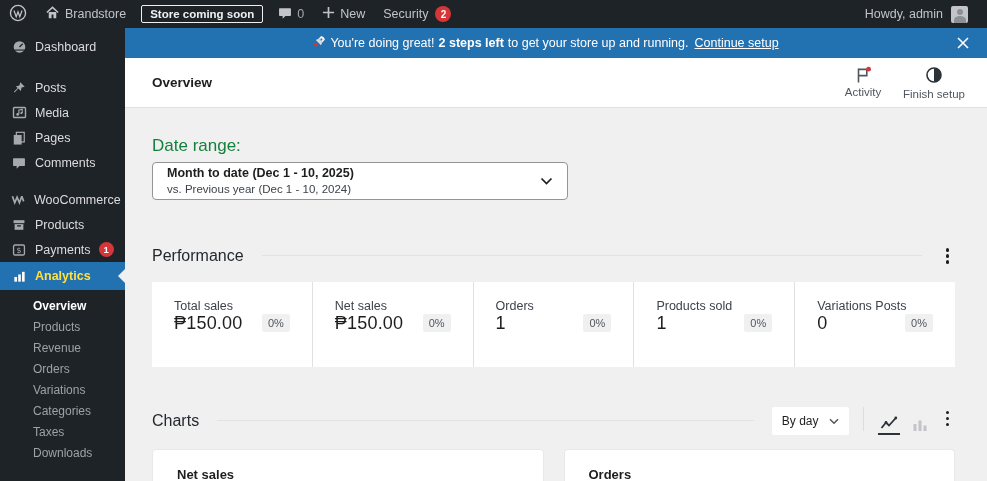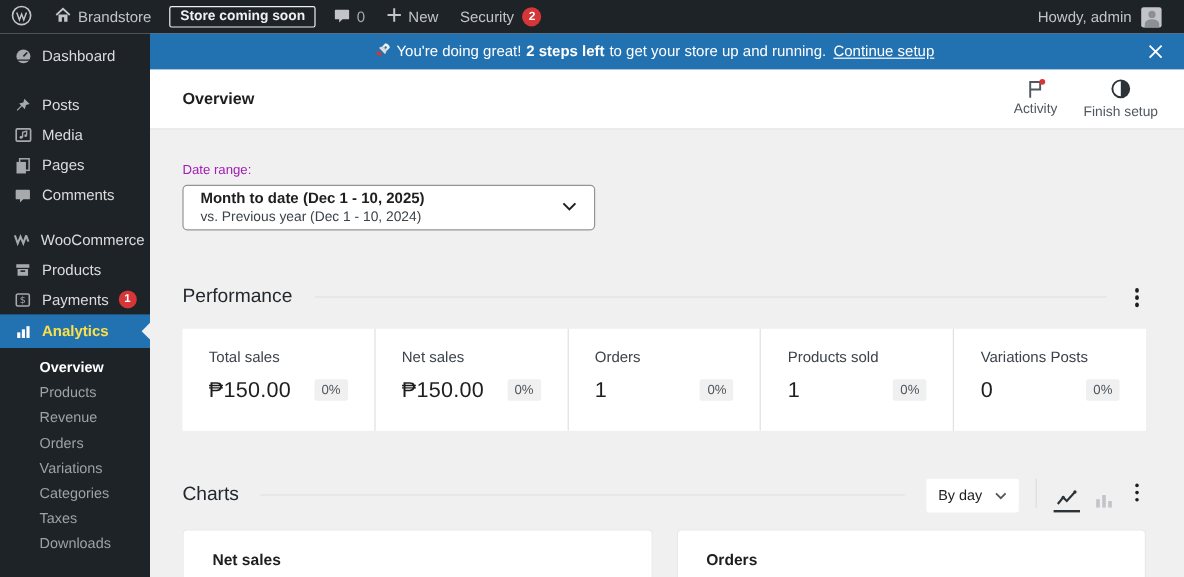--- a/index.html
+++ b/index.html
@@ -87,39 +87,39 @@
   .page-title { font-size: 13.5px; font-weight: 600; color: #1e1e1e; }
   .header-actions { display: flex; gap: 18px; }
   .header-action {
     display: flex; flex-direction: column; align-items: center; gap: 2px;
     font-size: 11.5px; color: #50575e; cursor: pointer; min-width: 44px;
   }
   .flag-wrap { position: relative; height: 18px; }
 
   .content { flex: 1; padding: 28px 32px 0 27px; overflow: hidden; }
 
-  .field-label { font-size: 11px; color: #a21caf; margin-bottom: 6px; }
+  .field-label { font-size: 17px; color: #15803d; margin-bottom: 6px; }
   .date-select {
-    width: 344px; background: #fff; border: 1px solid #949494; border-radius: 4px;
+    width: 416px; background: #fff; border: 1px solid #949494; border-radius: 4px;
     height: 38px; display: flex; align-items: center; justify-content: space-between;
     padding: 0 14px; cursor: pointer;
   }
   .ds-line1 { font-size: 12.5px; font-weight: 700; color: #1e1e1e; line-height: 1.25; }
   .ds-line2 { font-size: 11.5px; color: #3c434a; line-height: 1.25; }
 
   .section-head { display: flex; align-items: center; margin-top: 44px; }
   .section-title { font-size: 16px; color: #23282d; white-space: nowrap; }
   .section-rule { flex: 1; height: 1px; background: #e2e2e2; margin: 0 18px; }
   .kebab { display: flex; flex-direction: column; gap: 2.5px; padding: 4px 6px; cursor: pointer; }
   .kebab .dot { width: 3.5px; height: 3.5px; border-radius: 50%; background: #1e1e1e; }
 
   .stats-row { display: flex; background: #fff; margin-top: 14px; height: 85px; }
   .stat-card { flex: 1; padding: 17px 22px; border-right: 1px solid #e0e0e0; cursor: pointer; }
   .stat-card:last-child { border-right: none; }
-  .stat-label { font-size: 12.5px; color: #3c434a; margin-bottom: 10px; }
+  .stat-label { font-size: 12.5px; color: #3c434a; margin-bottom: 0; }
   .stat-line { display: flex; align-items: center; justify-content: space-between; }
   .stat-value { font-size: 18px; color: #1e1e1e; letter-spacing: .2px; }
   .stat-delta {
     background: #f0f0f1; color: #50575e; font-size: 11px; padding: 3px 6px; border-radius: 2px;
   }
 
   .charts-head { margin-top: 40px; }
   .charts-controls { display: flex; gap: 10px; }
   .interval-select {
     background: #fff; height: 28px; display: flex; align-items: center; gap: 10px;

